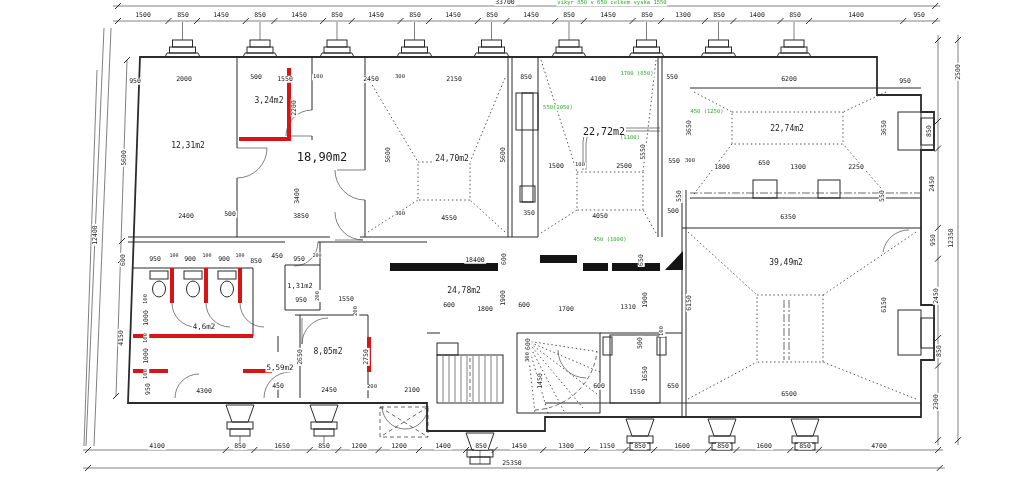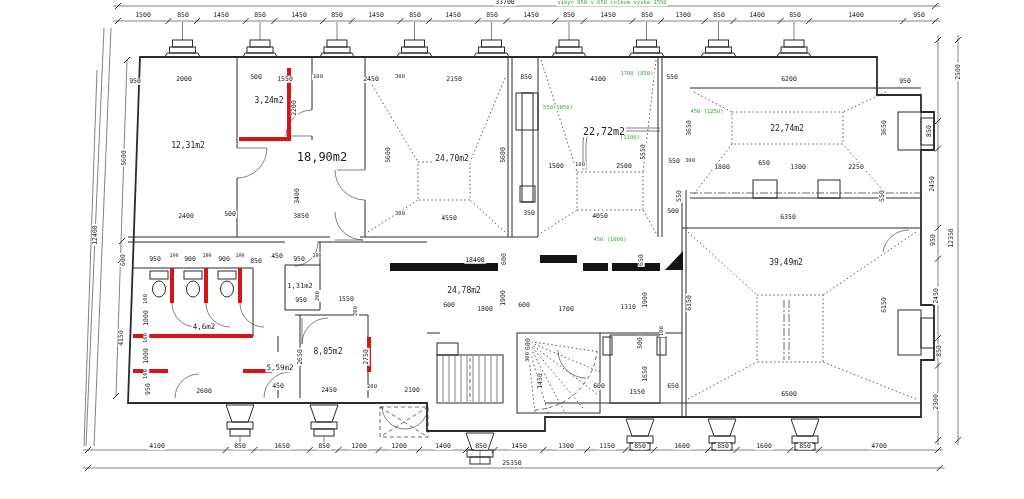--- a/index.html
+++ b/index.html
@@ -402,21 +402,21 @@
       <span class="lab" style="left: 485px; top: 309px;">1800</span>
       <span class="lab" style="left: 524px; top: 305px;">600</span>
       <span class="lab" style="left: 566px; top: 309px; text-align: right;">1700</span>
       <span class="lab" style="left: 628px; top: 307px;">1310</span>
       <span class="lab" style="left: 599px; top: 386px;">600</span>
       <span class="lab" style="left: 637px; top: 392px;">1550</span>
       <span class="lab" style="left: 673px; top: 386px;">650</span>
       <span class="lab" style="left: 329px; top: 390px;">2450</span>
       <span class="lab" style="left: 372px; top: 387px; font-size: 5.5px;">200</span>
       <span class="lab" style="left: 412px; top: 390px;">2100</span>
-      <span class="lab" style="left: 204px; top: 391px;">2600</span>
+      <span class="lab" style="left: 204px; top: 391px;">4300</span>
       <span class="lab" style="left: 278px; top: 386px;">450</span>
       <span class="lab" style="left: 789px; top: 394px;">6500</span>
       <span class="lab" style="left: 157px; top: 446px;">4100</span>
       <span class="lab" style="left: 240px; top: 446px;">850</span>
       <span class="lab" style="left: 282px; top: 446px;">1650</span>
       <span class="lab" style="left: 324px; top: 446px;">850</span>
       <span class="lab" style="left: 359px; top: 446px;">1200</span>
       <span class="lab" style="left: 399px; top: 446px;">1200</span>
       <span class="lab" style="left: 443px; top: 446px;">1400</span>
       <span class="lab" style="left: 481px; top: 446px;">850</span>

